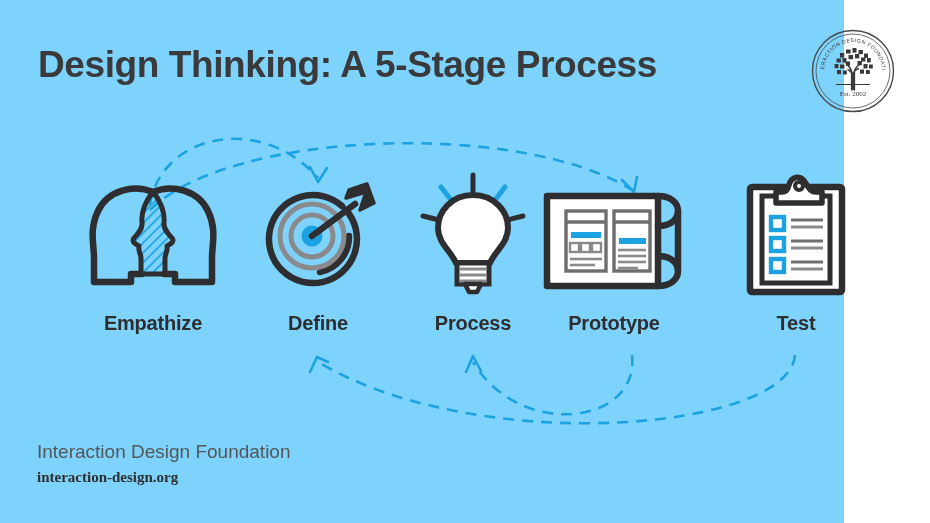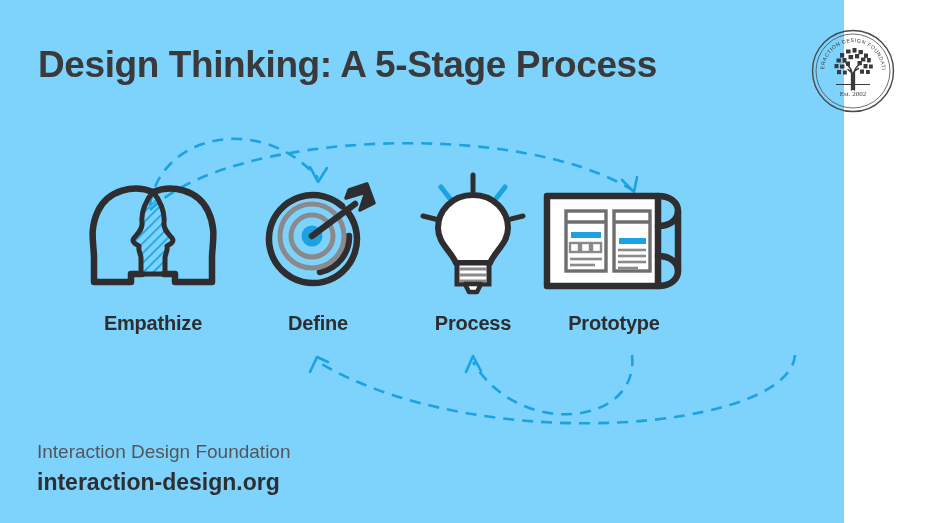--- a/index.html
+++ b/index.html
@@ -43,22 +43,22 @@
   .s3{left:534px;}
   .s4{left:716px;}
 
   
   .footer{position:absolute;left:37px;top:439px;}
   .footer-org{
     font-family:"Liberation Sans", sans-serif;
     font-size:19px;color:#55565a;line-height:1.35;
   }
   .footer-url{
-    font-family:Liberation Sans, sans-serif;
-    font-size:23px;font-weight:bold;color:#2e2e30;line-height:1.35;
+    font-family:Liberation Serif, serif;
+    font-size:15px;font-weight:bold;color:#2e2e30;line-height:1.35;
     margin-top:2px;
   }
 </style>
 </head>
 <body>
 
 <div id="stage">
 
   <div class="title">Design Thinking: A 5-Stage Process</div>
 
@@ -214,20 +214,44 @@
           <rect x="79" y="54" width="27" height="6" fill="#1ca2e0"></rect>
           <line x1="78" y1="66" x2="106" y2="66" stroke="#8a8a8c" stroke-width="2.6"></line>
           <line x1="78" y1="72" x2="106" y2="72" stroke="#8a8a8c" stroke-width="2.6"></line>
           <line x1="78" y1="78" x2="106" y2="78" stroke="#8a8a8c" stroke-width="2.6"></line>
           <line x1="78" y1="84" x2="98" y2="84" stroke="#8a8a8c" stroke-width="2.6"></line>
         </svg>
       </div>
       <div class="stage-label">Prototype</div>
     </div>
 
+    <div class="stage-item s4">
+      <div class="stage-icon">
+        <svg width="112" height="126" viewBox="0 0 112 126">
+
+          <rect x="10" y="17" width="92" height="105" rx="2" fill="#ffffff" stroke="#2e2e30" stroke-width="6.5"></rect>
+
+          <rect x="22" y="26" width="68" height="87" fill="#ffffff" stroke="#2e2e30" stroke-width="5"></rect>
+
+          <path d="M36,22 L42,22 C46,22 48,19 49,15 C51,7 60,4 65,12 C69,18 70,22 76,22 L82,22 L82,33 L36,33 Z" fill="#ffffff" stroke="#2e2e30" stroke-width="5.5" stroke-linejoin="round"></path>
+          <circle cx="59" cy="16" r="4" fill="#ffffff" stroke="#2e2e30" stroke-width="4"></circle>
+
+          <rect x="31" y="47" width="13" height="13" fill="none" stroke="#1ca2e0" stroke-width="4.4"></rect>
+          <line x1="51" y1="50" x2="83" y2="50" stroke="#6e6e70" stroke-width="3"></line>
+          <line x1="51" y1="57" x2="83" y2="57" stroke="#8a8a8c" stroke-width="3"></line>
+          <rect x="31" y="68" width="13" height="13" fill="none" stroke="#1ca2e0" stroke-width="4.4"></rect>
+          <line x1="51" y1="71" x2="83" y2="71" stroke="#6e6e70" stroke-width="3"></line>
+          <line x1="51" y1="78" x2="83" y2="78" stroke="#8a8a8c" stroke-width="3"></line>
+          <rect x="31" y="89" width="13" height="13" fill="none" stroke="#1ca2e0" stroke-width="4.4"></rect>
+          <line x1="51" y1="92" x2="83" y2="92" stroke="#6e6e70" stroke-width="3"></line>
+          <line x1="51" y1="99" x2="83" y2="99" stroke="#8a8a8c" stroke-width="3"></line>
+        </svg>
+      </div>
+      <div class="stage-label">Test</div>
+    </div>
 
   </div>
 
   <div class="footer">
     <div class="footer-org">Interaction Design Foundation</div>
     <div class="footer-url">interaction-design.org</div>
   </div>
 
 </div>
 

